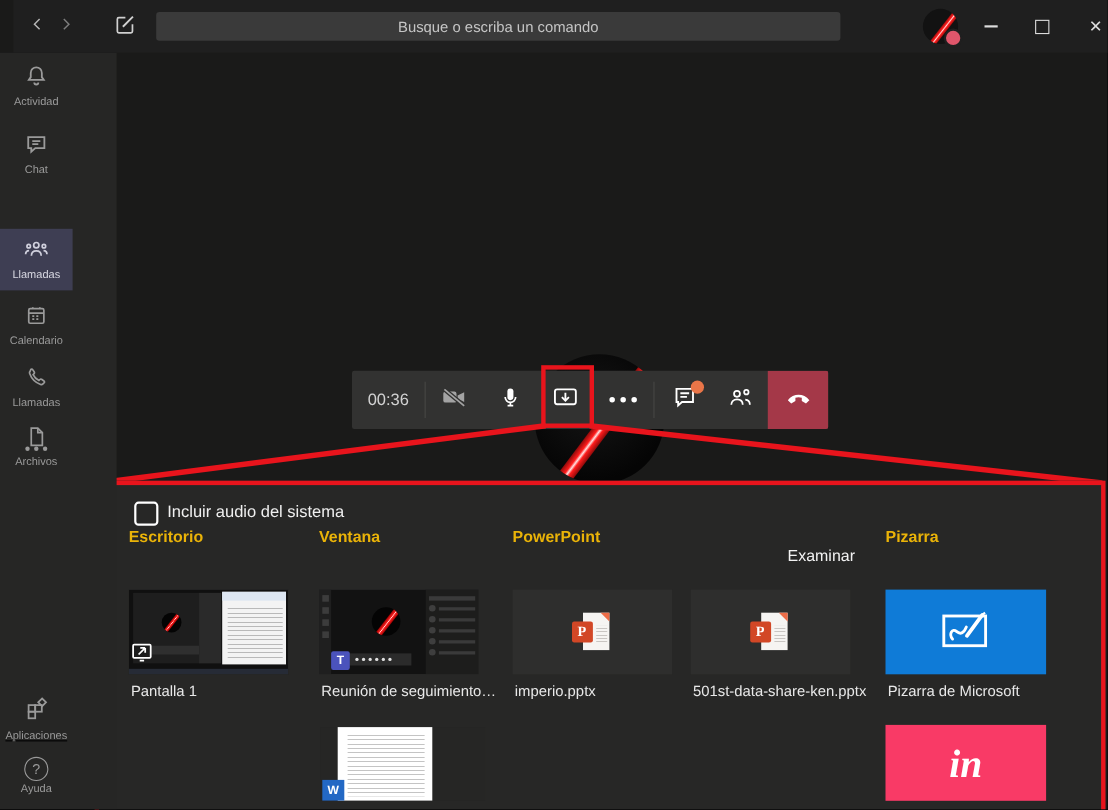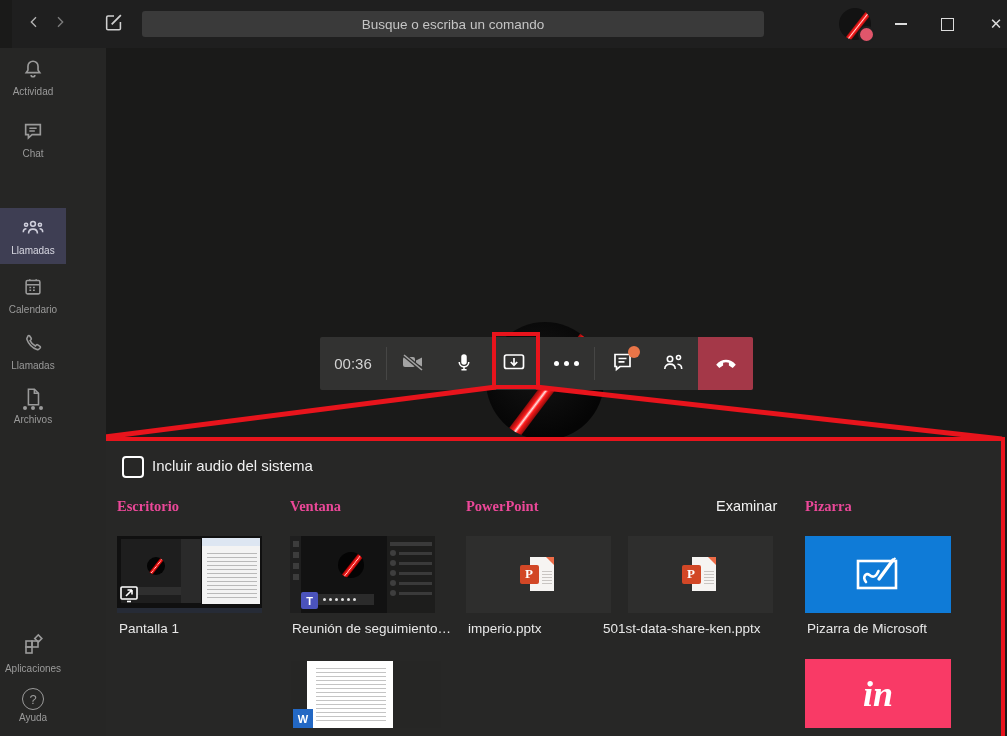--- a/index.html
+++ b/index.html
@@ -55,21 +55,21 @@
   .redline{stroke:var(--annotation-red,#e8141c);stroke-width:5;}
   #share-redbox{position:absolute;left:492px;top:332px;width:48px;height:57px;box-sizing:border-box;
      border:4px solid var(--annotation-red,#e8141c);z-index:7;pointer-events:none;}
 
   
   #sharepanel{position:absolute;left:86px;top:437px;width:919px;height:318px;box-sizing:border-box;
      border:4px solid var(--annotation-red,#e8141c);background:#272726;z-index:6;}
   #audio-check{position:absolute;left:32px;top:15px;width:18px;height:18px;border:2px solid #ffffff;
      border-radius:4px;background:transparent;cursor:pointer;}
   #audio-label{position:absolute;left:62px;top:16px;font-size:15px;color:#f0f0f0;}
-  .sec-title{position:absolute;top:57px;font-size:14.5px;font-weight:700;color:#ec4899;font-family:Liberation Serif, serif;}
+  .sec-title{position:absolute;top:40px;font-size:14.5px;font-weight:700;color:#eab308;}
   .sec-link{position:absolute;top:57px;font-size:14.5px;font-weight:400;color:#f2f2f2;cursor:pointer;}
   .tile{position:absolute;top:95px;width:145px;height:77px;background:#2e2e2d;cursor:pointer;overflow:hidden;}
   .tile-label{position:absolute;top:180px;font-size:13.5px;color:#e8e8e8;width:160px;white-space:nowrap;
      overflow:hidden;text-overflow:ellipsis;}
 
   
   .thumb-desktop{position:relative;width:100%;height:100%;background:#101010;}
   .td-teamswin{position:absolute;left:4px;top:3px;width:80px;height:64px;background:#1e1e1e;}
   .td-teamswin .panel{position:absolute;right:0;top:0;width:20px;height:100%;background:#2a2a2a;}
   .mini-avatar{position:absolute;border-radius:50%;background:#040404;overflow:hidden;}
@@ -217,21 +217,21 @@
             <path d="M13.5 3.5V8H18"></path>
           </svg>
       </span>
       <span class="lbl">Archivos</span>
     </div>
     <div class="rail-dots" style="top:358px;">
       <i></i>
         <i></i>
         <i></i>
     </div>
-    <div class="rail-item" style="top:585px;">
+    <div class="rail-item" style="top:585px;text-decoration:underline;">
       <span>
         <svg width="24" height="24" viewBox="0 0 24 24" fill="none" stroke-width="1.6">
           <rect x="5" y="8" width="6" height="6"></rect>
             <rect x="11" y="8" width="6" height="6"></rect>
           <rect x="5" y="14" width="6" height="6"></rect>
             <rect x="14.8" y="3" width="5" height="5" transform="rotate(45 17.3 5.5)"></rect>
           </svg>
       </span>
       <span class="lbl">Aplicaciones</span>
     </div>
@@ -421,21 +421,21 @@
           <path d="M14 29c-4-5 0-10 3.5-7s6.5 2 9-4" stroke-width="2.6" stroke-linecap="round"></path>
           <path d="M27 26L41 7" stroke-width="3.4" stroke-linecap="round"></path>
           <path d="M41 7l2.5-2" stroke-width="2"></path>
         </svg>
       </span>
     </div>
 
     <div class="tile-label" style="left:29px;">Pantalla 1</div>
     <div class="tile-label" style="left:202px;">Reunión de seguimiento ...</div>
     <div class="tile-label" style="left:378px;">imperio.pptx</div>
-    <div class="tile-label" style="left:513px;width:180px;">501st-data-share-ken.pptx</div>
+    <div class="tile-label" style="left:540px;width:180px;">501st-data-share-ken.pptx</div>
     <div class="tile-label" style="left:717px;">Pizarra de Microsoft</div>
 
     <div id="tile-worddoc">
       <div class="word-page">
           <div class="word-lines"></div>
         </div>
       <div class="word-badge">W</div>
     </div>
     <div id="tile-invision">
       <span id="invision-logo">in</span>

